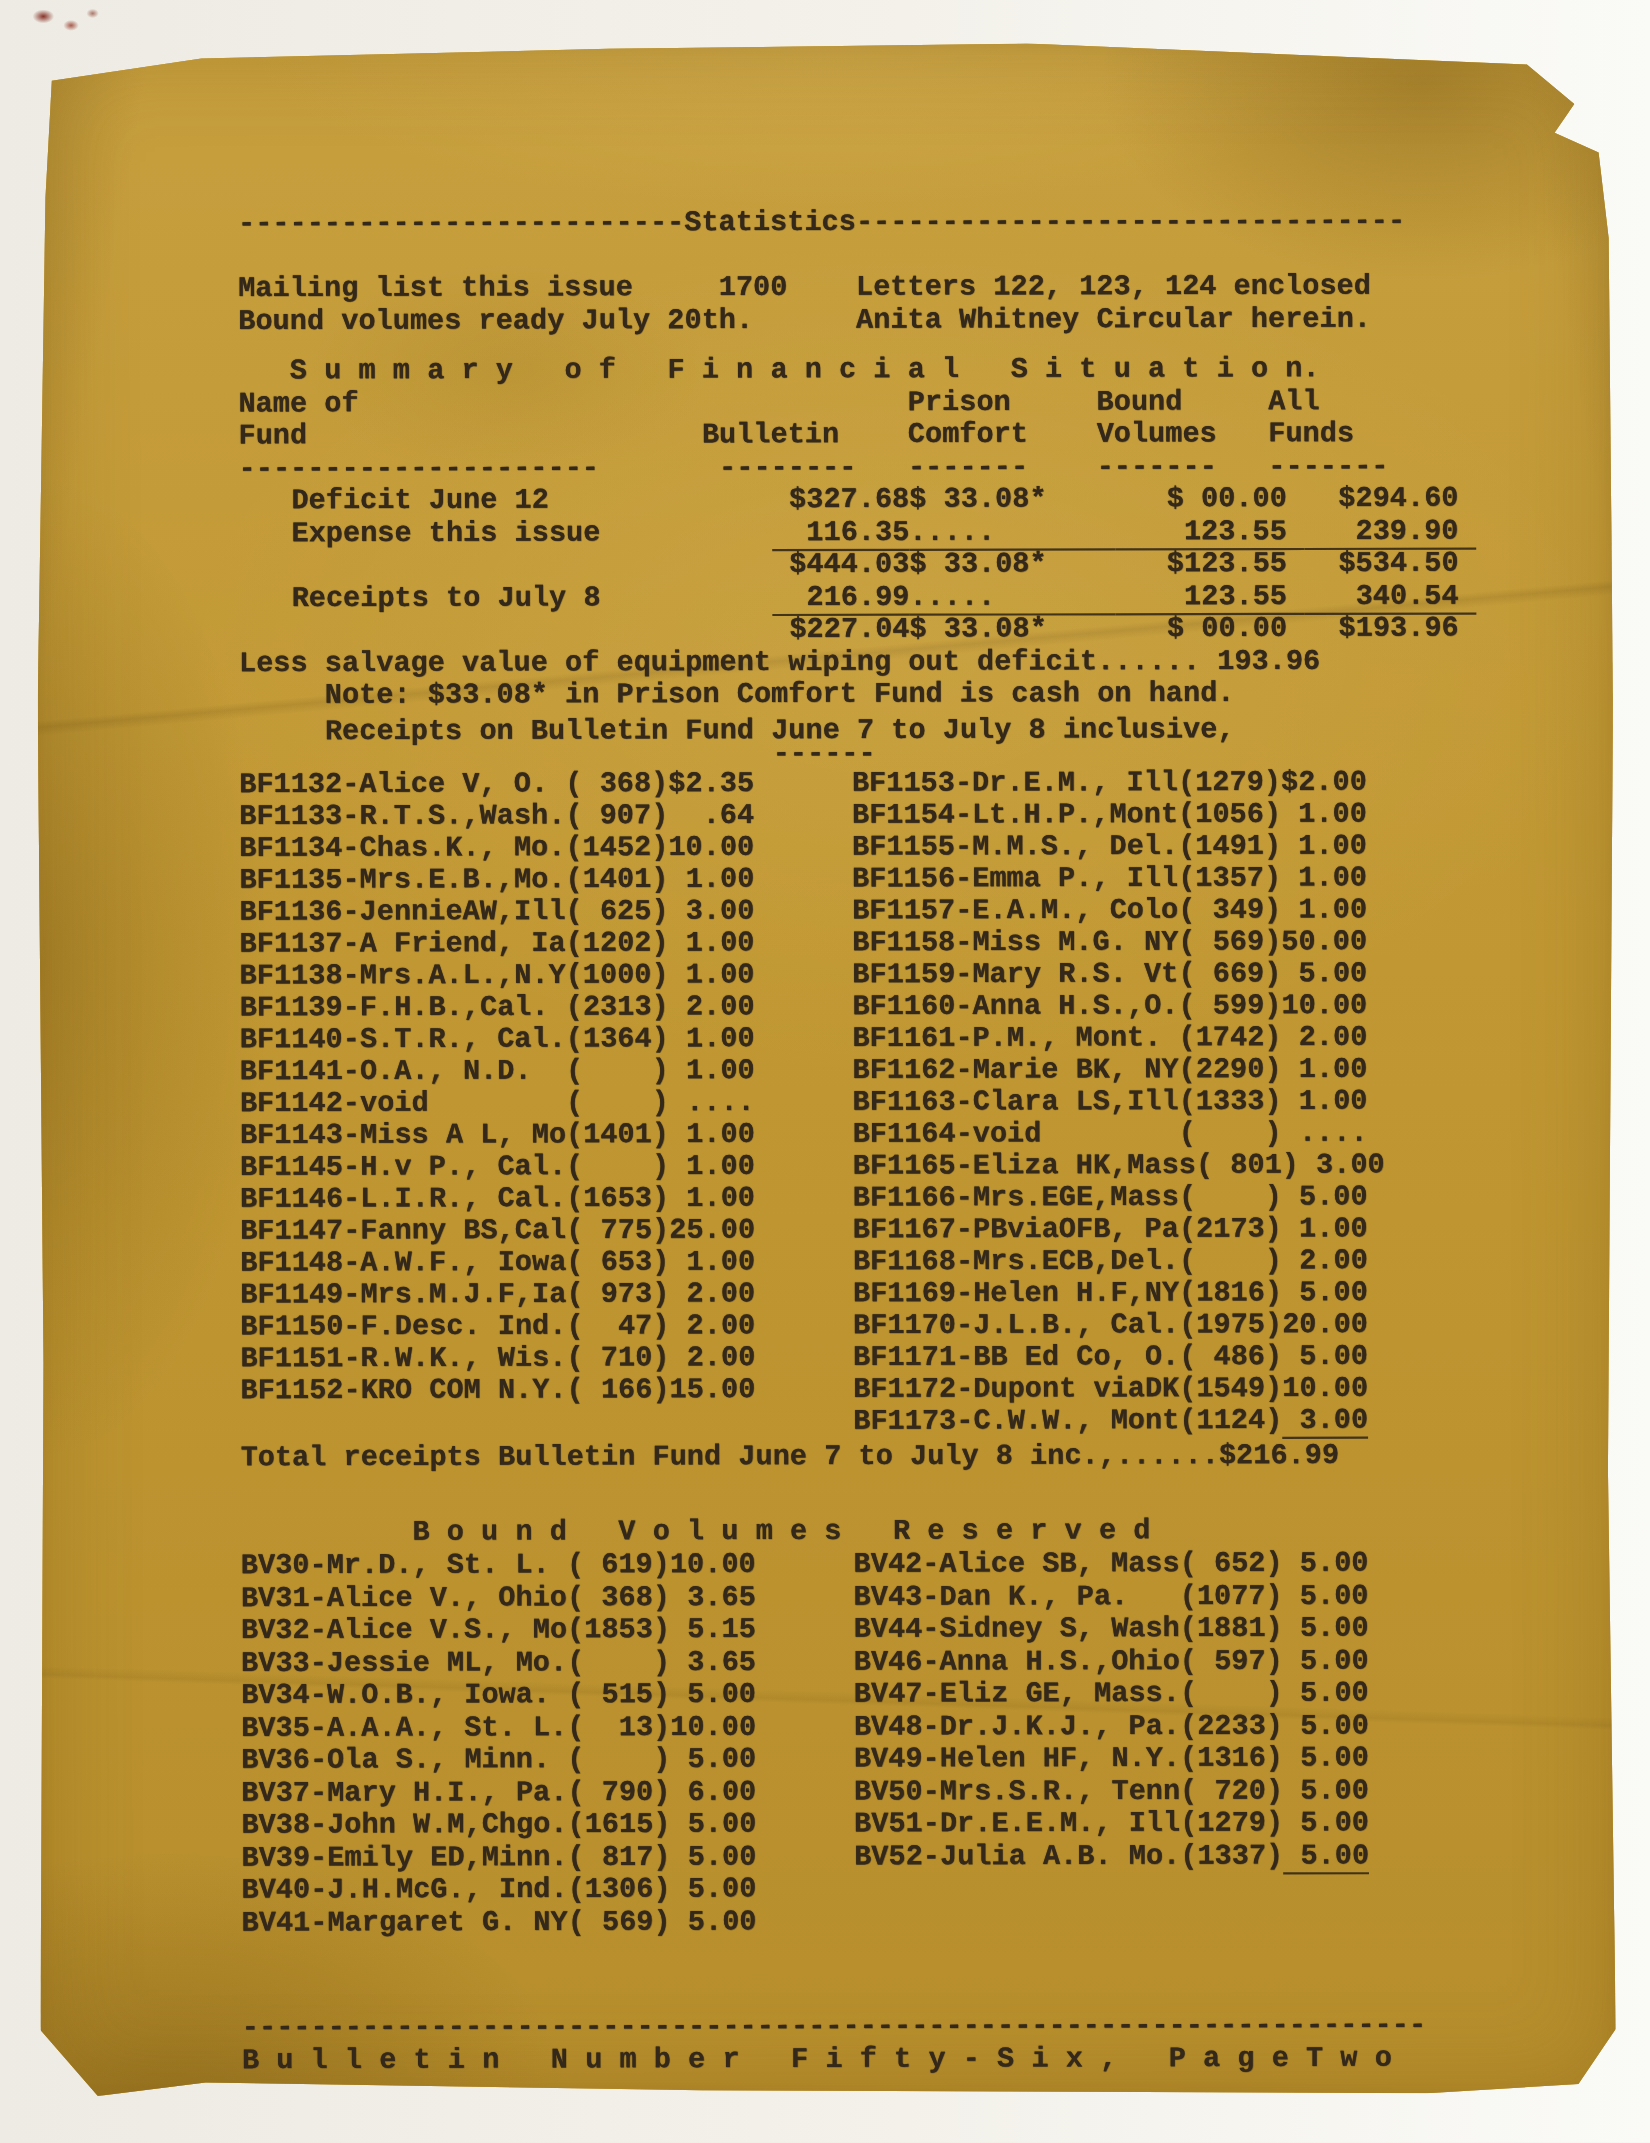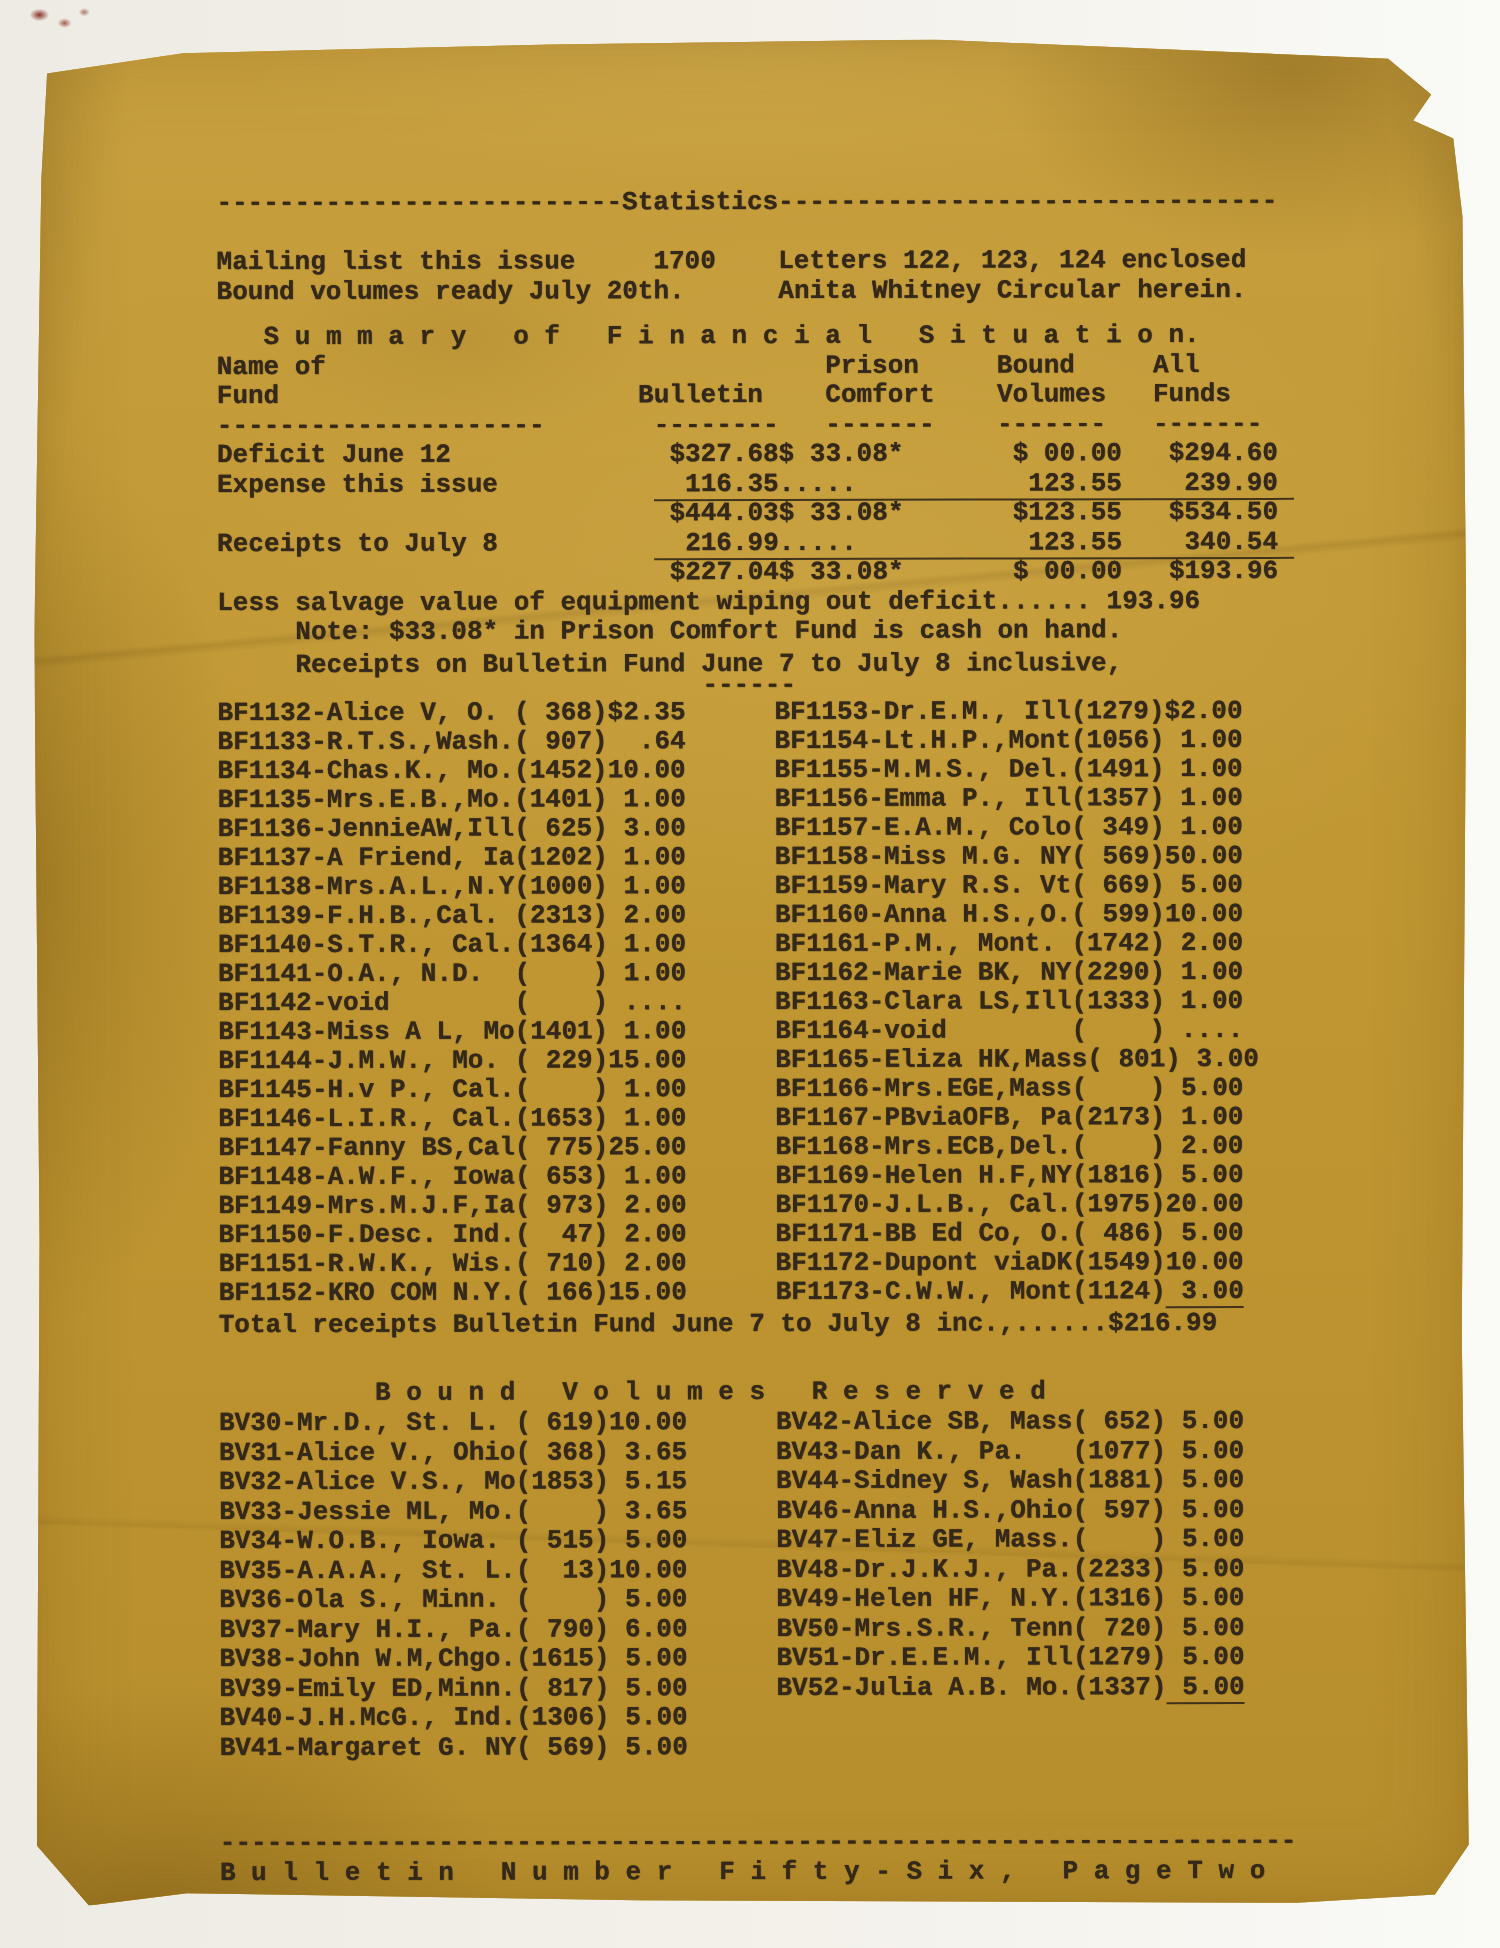--- a/index.html
+++ b/index.html
@@ -39,21 +39,21 @@
     font:700 26px/29.5px "Liberation Mono","DejaVu Sans Mono",monospace;
     color:#33281a;
     text-shadow:0 0 1px rgba(51,40,23,.8),.5px .5px 0 rgba(51,40,23,.3);
   }
   .abs{position:absolute;left:183px;}
   .line{height:29.5px;white-space:pre;}
   .cols .line{height:29px;line-height:29px;}
   .bvcols .line{height:29.5px;line-height:29.5px;}
   .colL{position:absolute;left:0;top:0;}
   .colR{position:absolute;left:557px;top:0;}
-  .cl{display:inline-block;width:28ch;}
+  .cl{display:inline-block;width:28ch;margin-left:48px;}
   .cb{display:inline-block;width:8ch;text-align:right;}
   .cc{display:inline-block;width:12ch;padding-right:1ch;box-sizing:border-box;}
   .cv{display:inline-block;width:11ch;text-align:right;padding-right:1ch;box-sizing:border-box;}
   .cf{display:inline-block;width:10ch;text-align:right;padding-right:1ch;box-sizing:border-box;}
   .u .cb,.u .cc,.u .cv,.u .cf{border-bottom:2px solid rgba(51,40,23,.9);}
   .ul{border-bottom:2px solid rgba(51,40,23,.9);}
   .minirule{position:absolute;left:668px;top:633px;height:29.5px;white-space:pre;}
 </style>
 </head>
 <body>
@@ -116,21 +116,20 @@
         <div class="line"><span>BF1139-F.H.B.,Cal. (2313)</span><span> 2.00</span></div>
 
         <div class="line"><span>BF1140-S.T.R., Cal.(1364)</span><span> 1.00</span></div>
 
         <div class="line"><span>BF1141-O.A., N.D.  (    )</span><span> 1.00</span></div>
 
         <div class="line"><span>BF1142-void        (    )</span><span> ....</span></div>
 
         <div class="line"><span>BF1143-Miss A L, Mo(1401)</span><span> 1.00</span></div>
 
-        <div class="line"><span>BF1144-J.M.W., Mo. ( 229)</span><span>15.00</span></div>
 
         <div class="line"><span>BF1145-H.v P., Cal.(    )</span><span> 1.00</span></div>
 
         <div class="line"><span>BF1146-L.I.R., Cal.(1653)</span><span> 1.00</span></div>
 
         <div class="line"><span>BF1147-Fanny BS,Cal( 775)</span><span>25.00</span></div>
 
         <div class="line"><span>BF1148-A.W.F., Iowa( 653)</span><span> 1.00</span></div>
 
         <div class="line"><span>BF1149-Mrs.M.J.F,Ia( 973)</span><span> 2.00</span></div>

